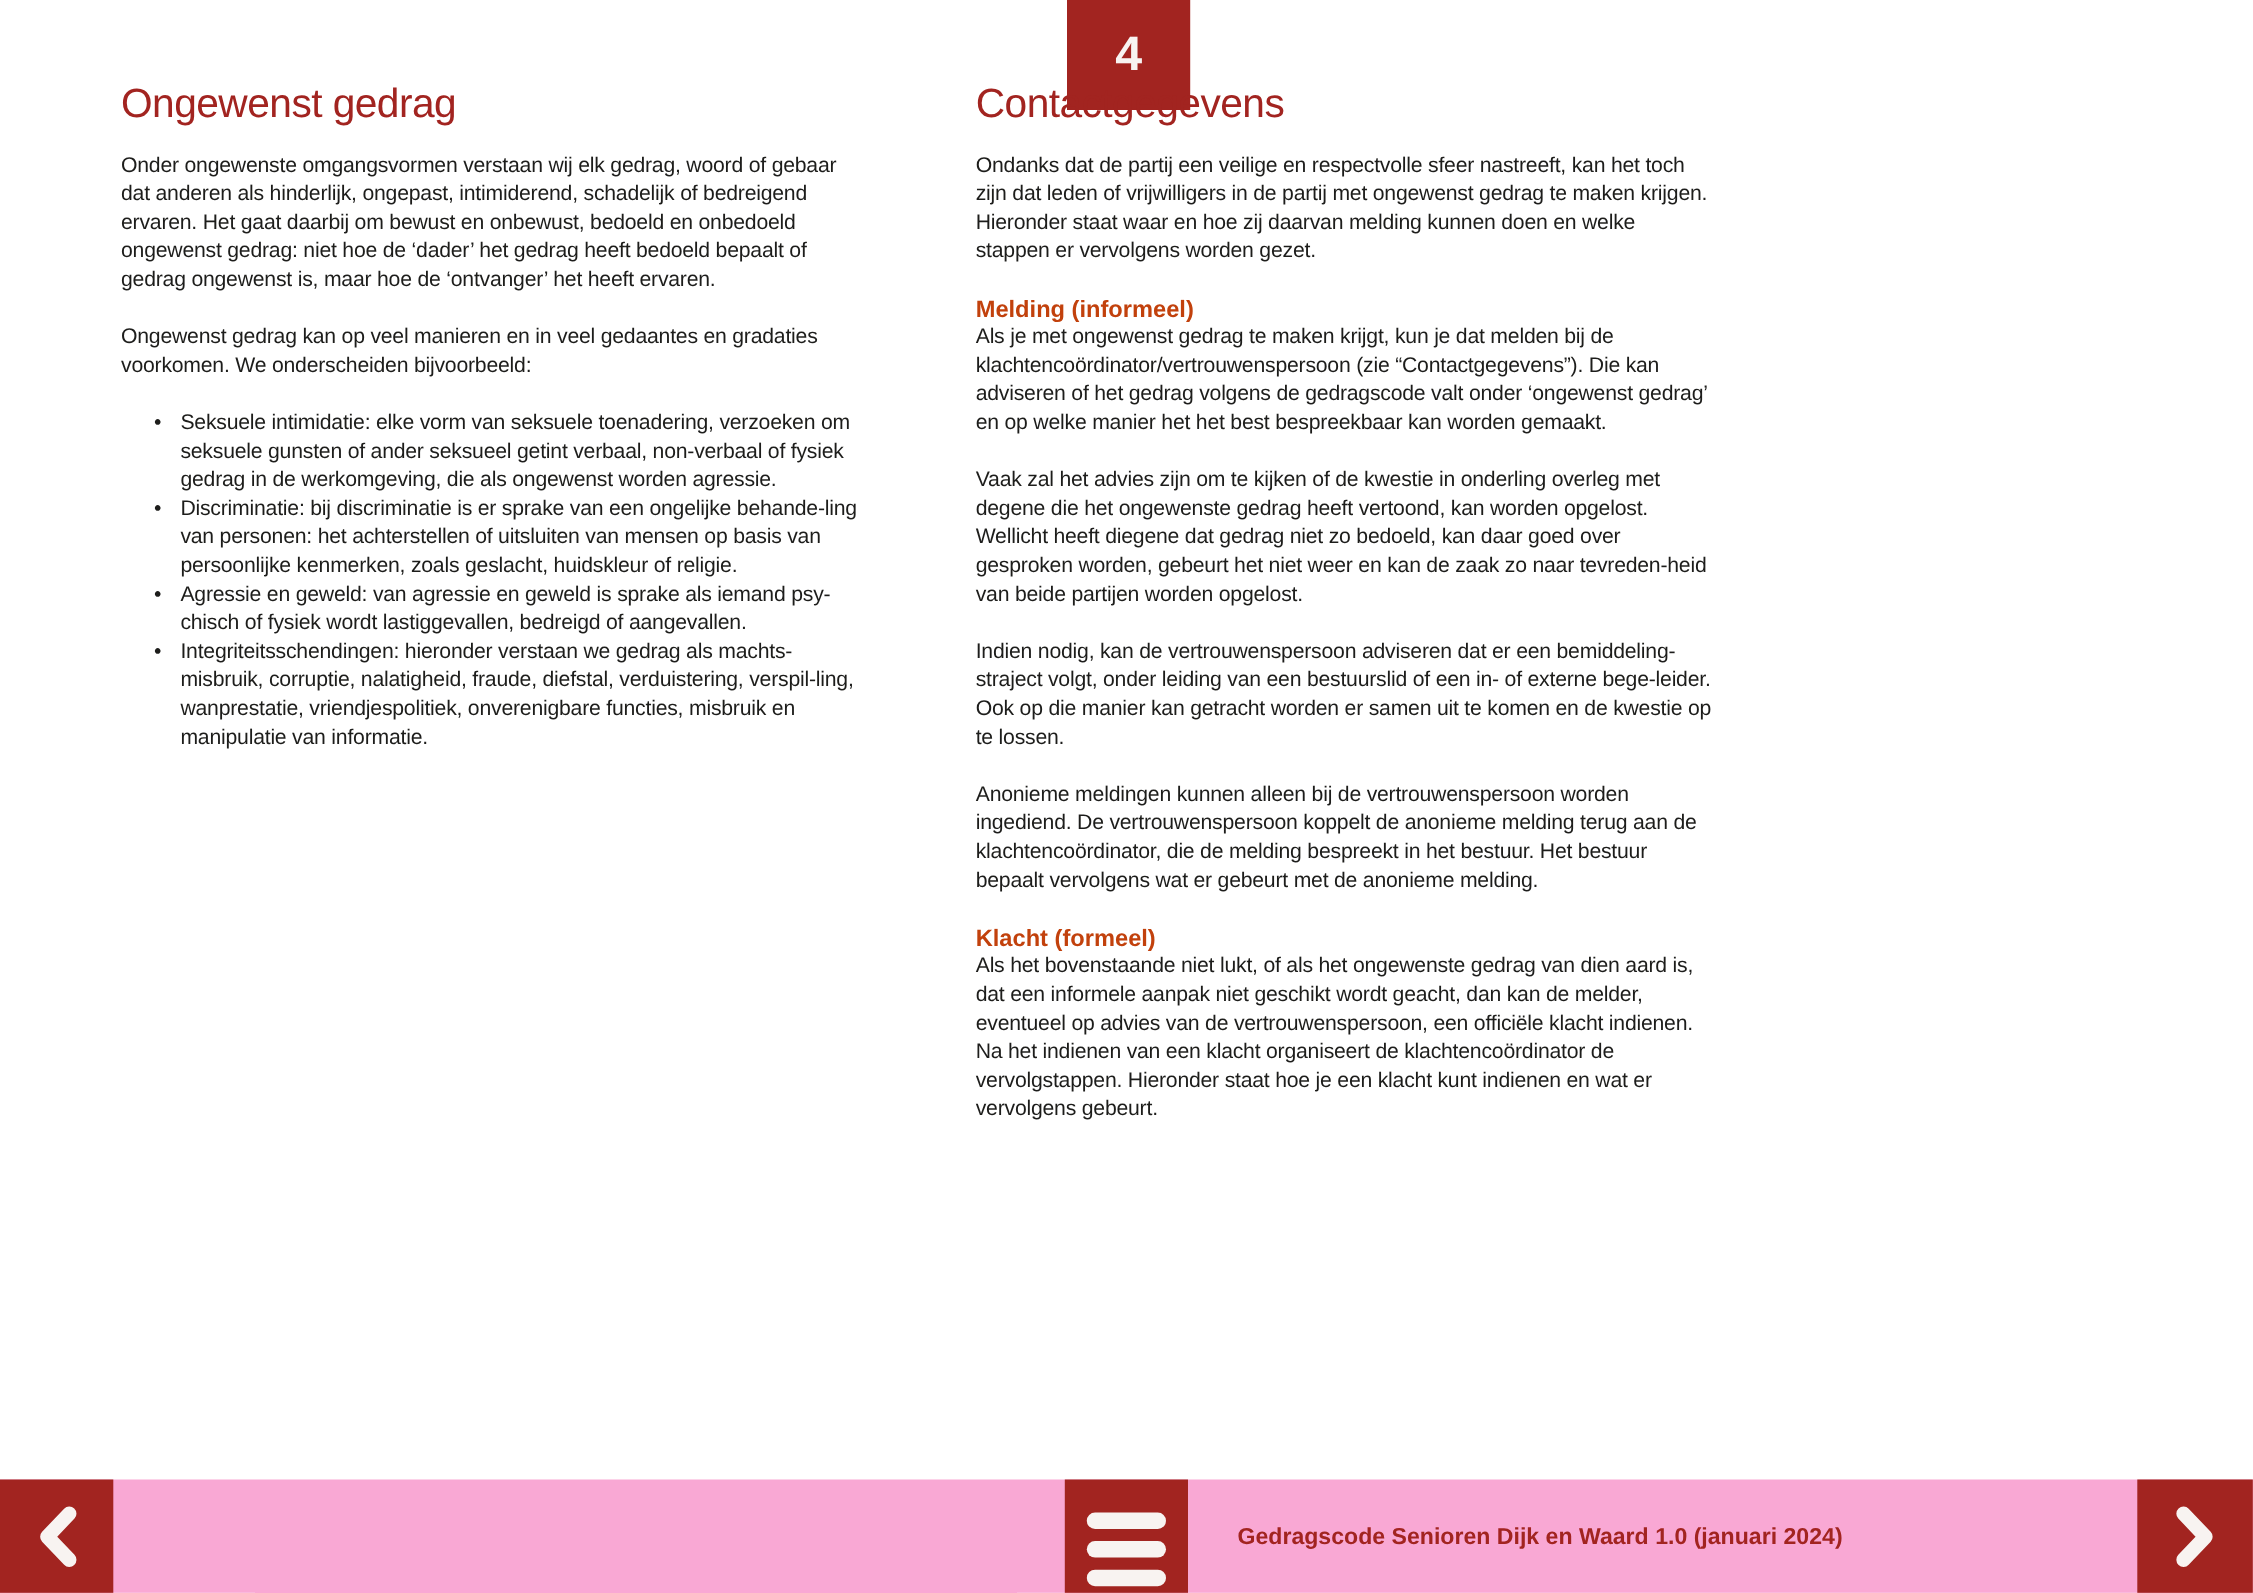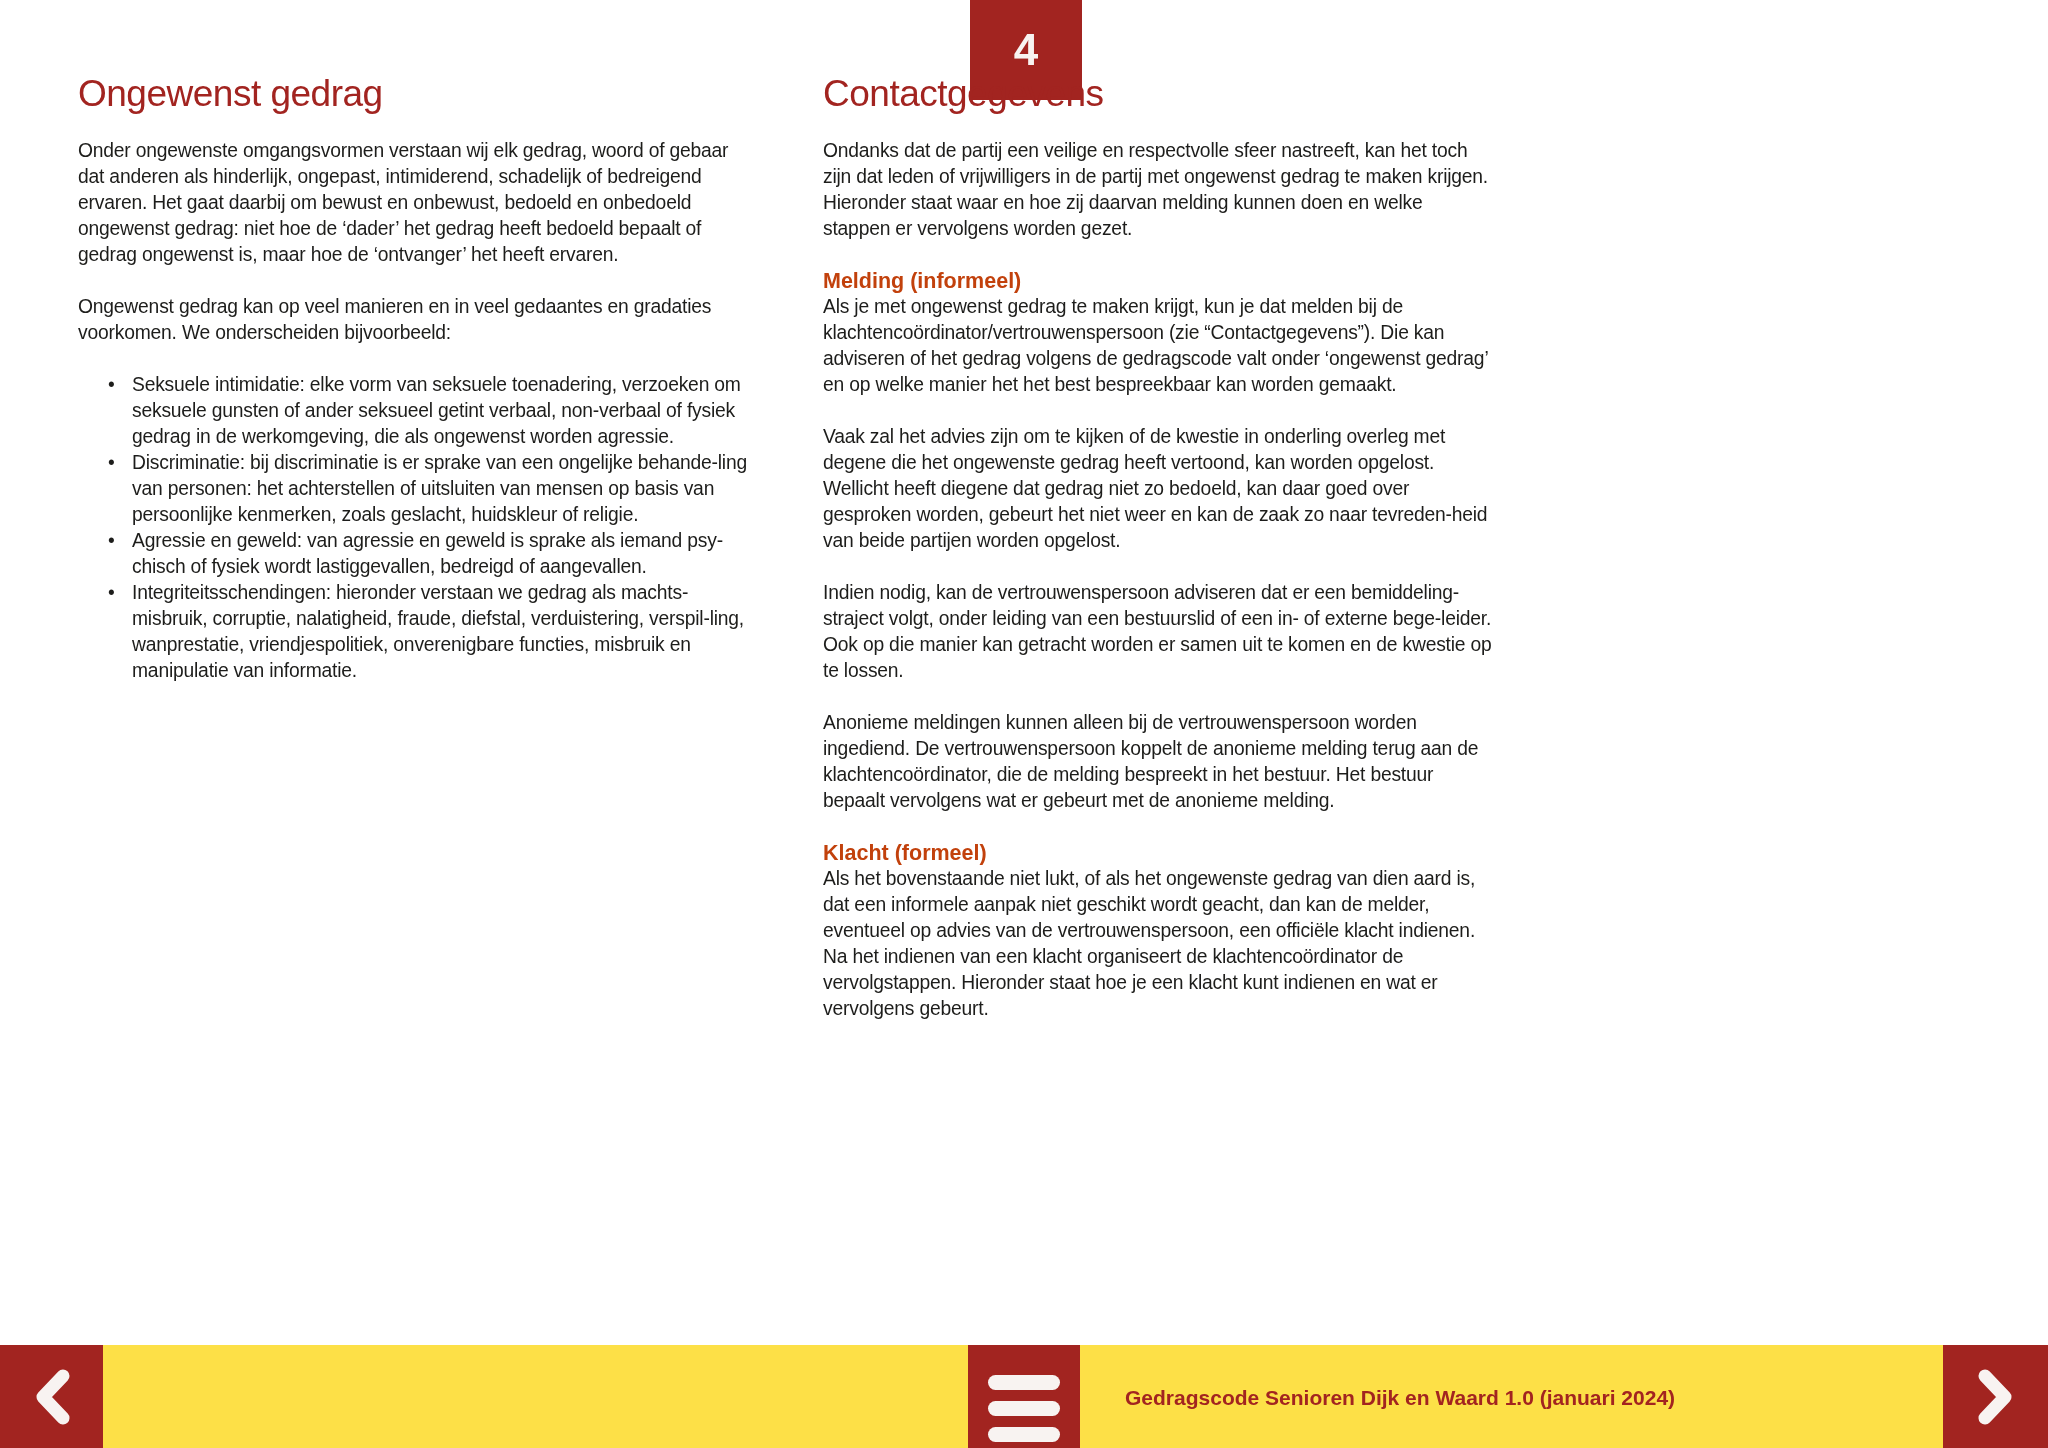--- a/index.html
+++ b/index.html
@@ -19,21 +19,21 @@
     background: #a22420;
     display: flex; align-items: center; justify-content: center;
   }
   .page-tab span { color: #f8f3f1; font-size: 44px; font-weight: 700; }
 
   
   .columns {
     position: absolute; top: 72px; left: 78px;
     display: flex; gap: 75px;
   }
-  .col { width: 670px; }
+  .col { width: 670px; margin-left: 32px; }
   h1 {
     margin: 0 0 22px 0;
     font-size: 37px; font-weight: 400; letter-spacing: -0.5px;
     color: #a22420; line-height: 44px;
   }
   p {
     margin: 0 0 26px 0;
     font-size: 19.3px; line-height: 26px; color: #1d1d1b;
     letter-spacing: -0.2px;
   }
@@ -52,21 +52,21 @@
   ul.bullets li::before {
     content: "\2022";
     position: absolute; left: 30px; top: 0;
     font-size: 19.3px; color: #1d1d1b;
   }
   ul.bullets b { font-weight: 400; }
 
   
   .footer {
     position: absolute; left: 0; bottom: 0; width: 2048px; height: 103px;
-    background: #fde047;
+    background: #f9a8d4;
   }
   .nav-btn {
     position: absolute; bottom: 0; height: 103px; background: #a22420;
     display: flex; align-items: center; justify-content: center;
     cursor: pointer;
   }
   .nav-btn.prev { left: 0; width: 103px; }
   .nav-btn.next { right: 0; width: 105px; }
   .menu-btn {
     position: absolute; left: 968px; bottom: 0; width: 112px; height: 103px;

